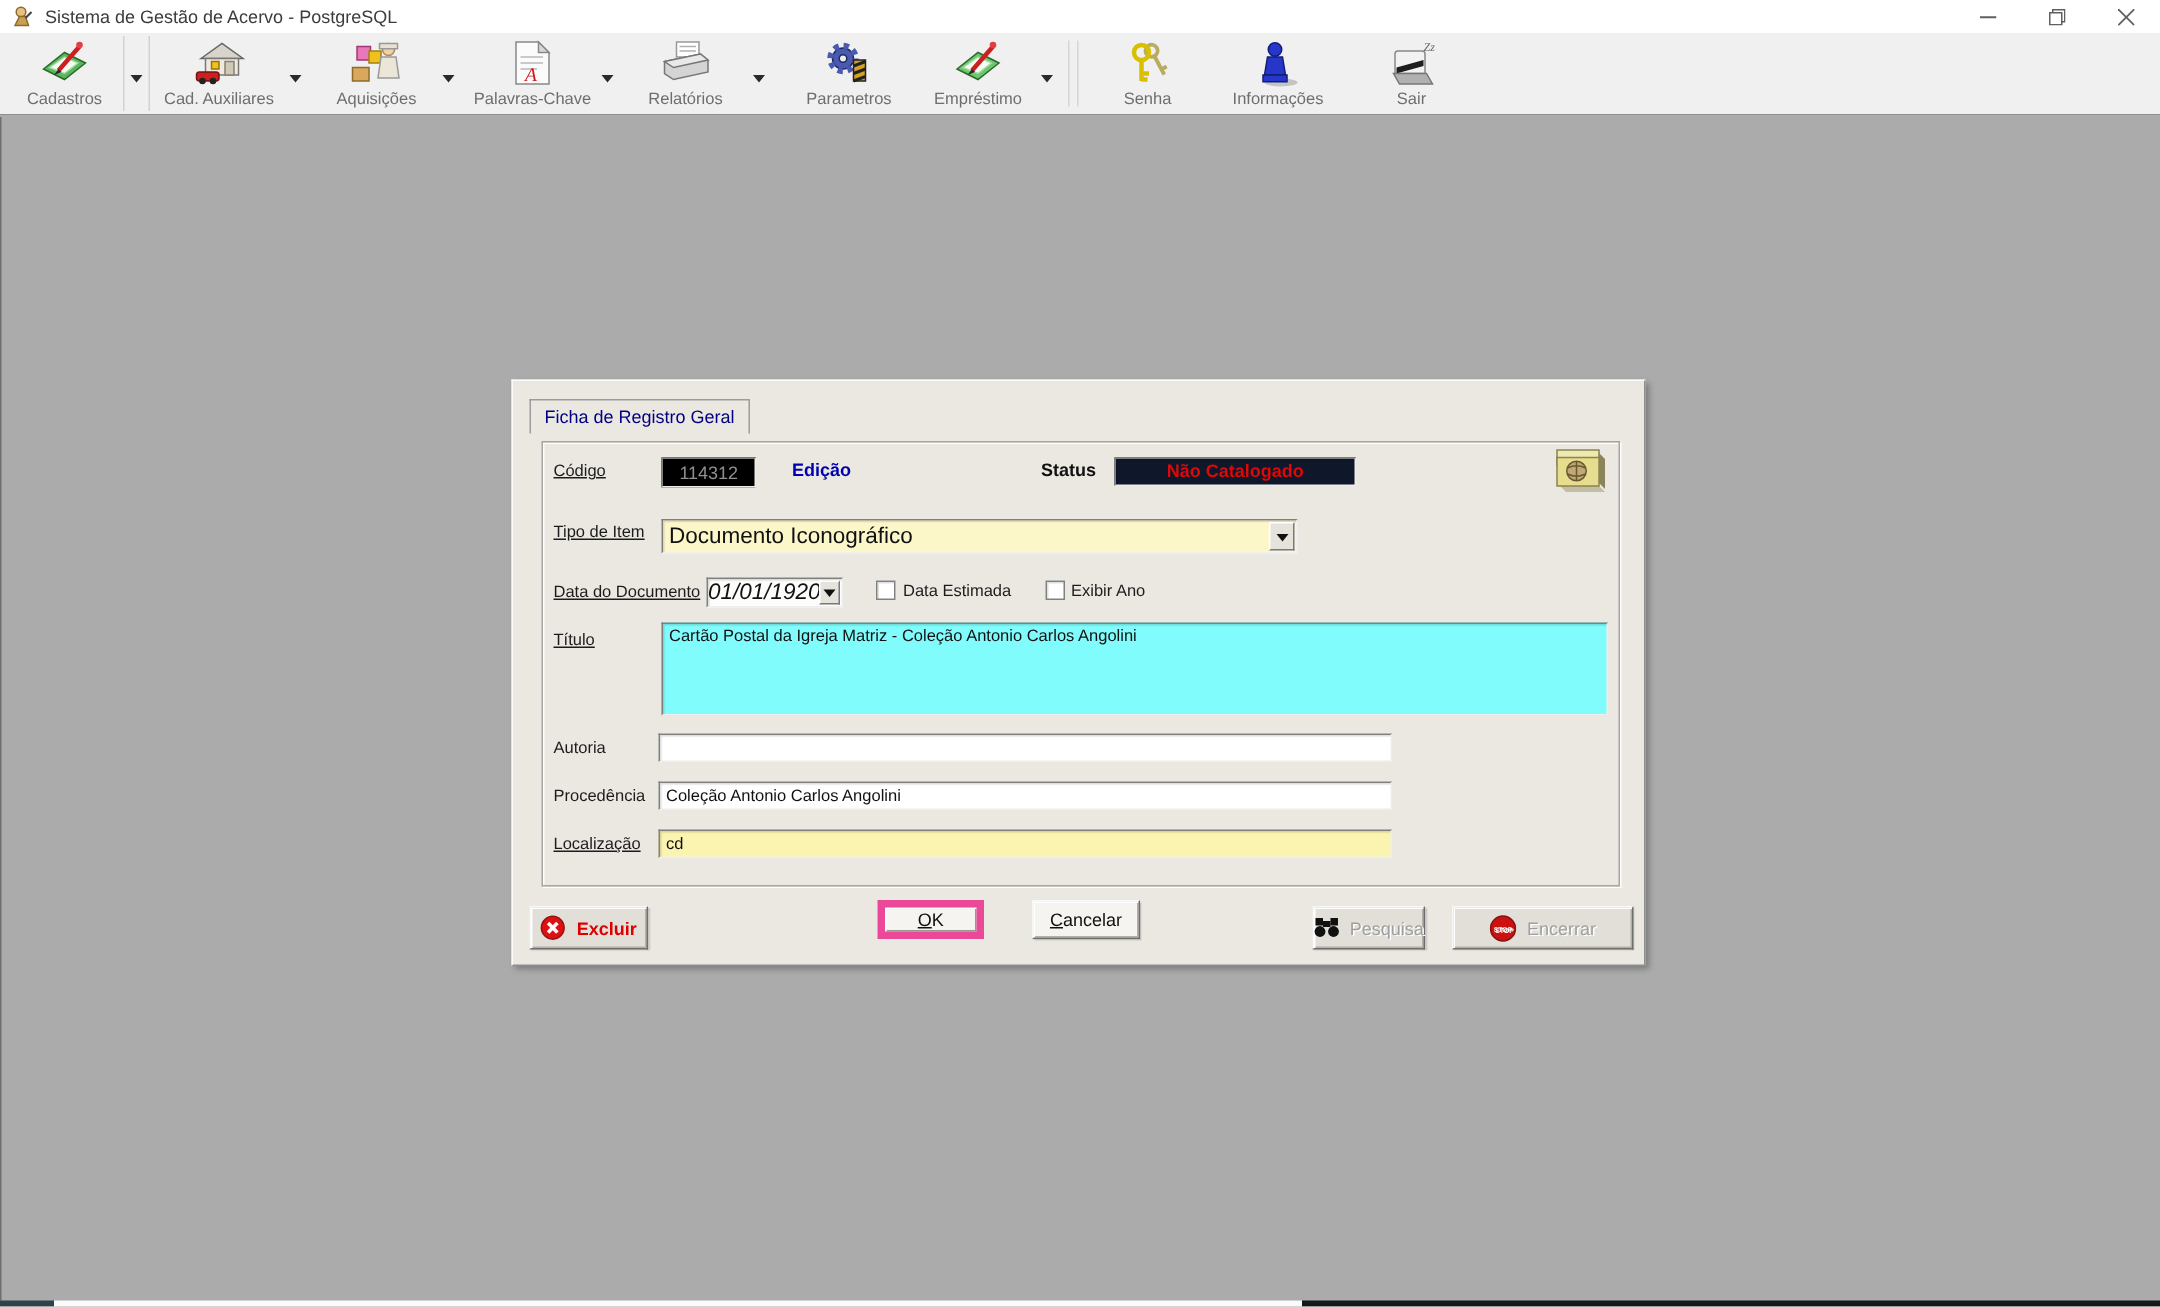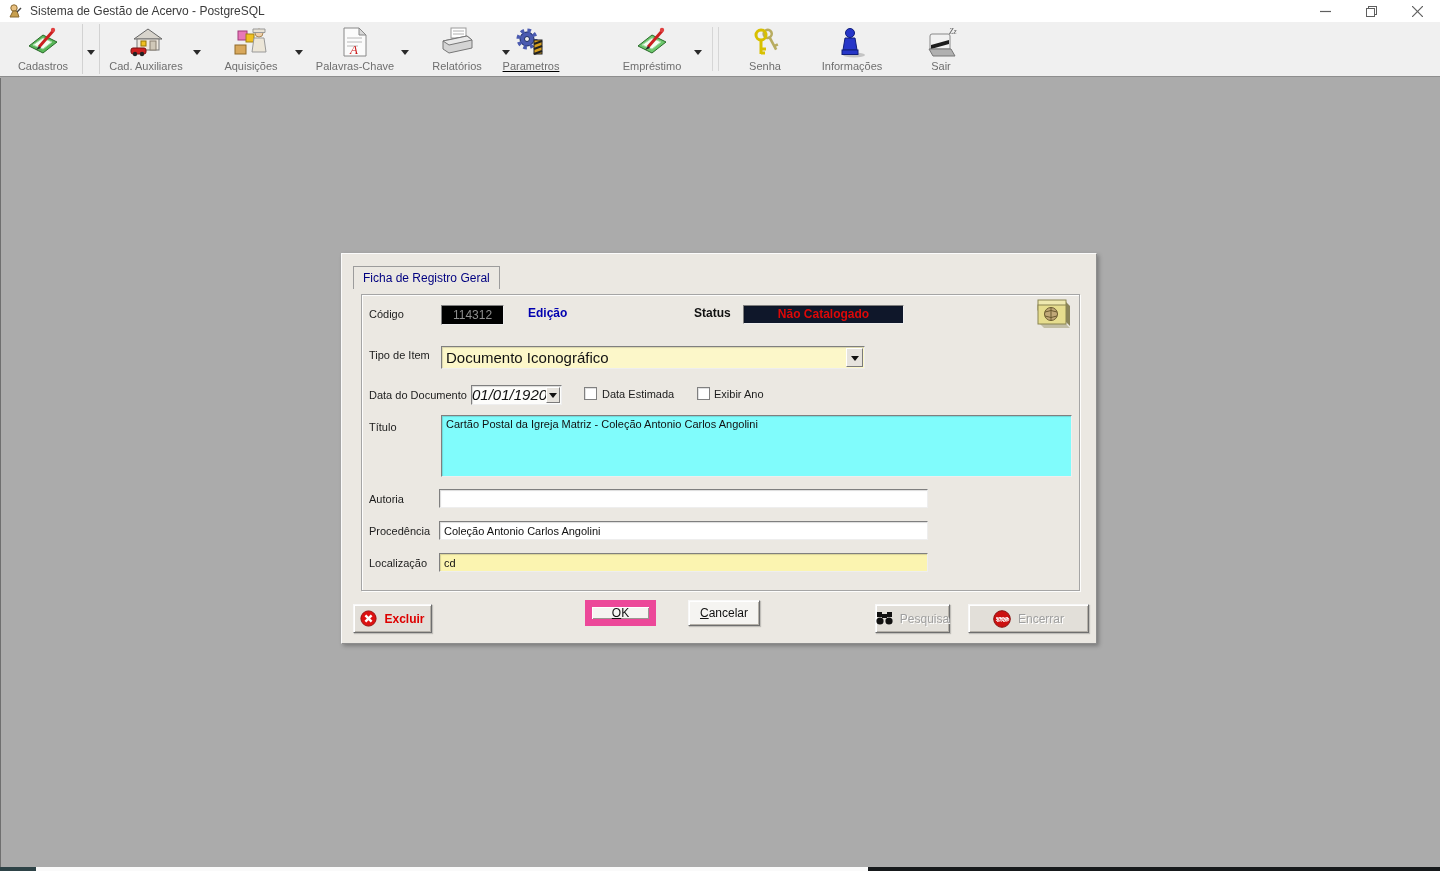--- a/index.html
+++ b/index.html
@@ -38,21 +38,21 @@
     background:#ebe8e2; border:1px solid; border-color:#fbfbfb #8d8d8d #8d8d8d #fbfbfb;
     box-shadow:2px 2px 4px rgba(0,0,0,.28); }
   #tab { position:absolute; left:11px; top:12px; height:23px; padding:4px 9px 0 9px;
     font-size:12px; color:#000080; border:1px solid #9c9c9c; border-bottom:none;
     background:#ebe8e2; }
   #groupbox { position:absolute; left:19px; top:40px; width:719px; height:297px;
     border:1px solid #a5a5a5;
     box-shadow:inset 1px 1px 0 rgba(255,255,255,.9), 1px 1px 0 rgba(255,255,255,.9); }
 
   .lbl { position:absolute; font-size:11px; color:#1c1c1c; white-space:nowrap; }
-  .u-label { }
+  .u-label { text-decoration:underline; }
   .b-label { font-weight:bold; font-size:12px; }
 
   .sunken { border:1px solid; border-color:#7f7f7f #eeeeee #eeeeee #7f7f7f;
     box-shadow:inset 1px 1px 1px rgba(0,0,0,.14); }
 
   #codigo-box { position:absolute; left:99px; top:51px; width:63px; height:20px;
     background:#000000; text-align:center; line-height:18px; font-size:12px; color:#8f8f8f; }
   #edicao { position:absolute; left:186px; top:52px; color:#0000b0; }
   #status-lbl { position:absolute; left:352px; top:52px; color:#111; }
   #status-box { position:absolute; left:401px; top:51px; width:161px; height:19px;
@@ -85,21 +85,21 @@
     background:#fff; font-family:"Liberation Sans",sans-serif; font-size:11px;
     color:#111; padding:0 4px; outline:none; }
 
   
   .btn { position:absolute; display:flex; align-items:center; justify-content:center;
     font-size:12px; cursor:pointer; background:#e2dfd9;
     border:1px solid; border-color:#f8f8f8 #6e6e6e #6e6e6e #f8f8f8;
     box-shadow:inset 1px 1px 0 #ffffff, inset -1px -1px 0 #b4b0a8, 1px 1px 1px rgba(0,0,0,.18); }
   .btn .ic { margin-right:7px; display:flex; }
   .btn-light { background:#f5f4f1; }
-  .btn-default { border:7px solid #ec4899;
+  .btn-default { border:5px solid #ec4899;
     box-shadow:inset 1px 1px 0 #ffffff, inset -1px -1px 0 #9a9690; }
   .btn-disabled { color:#9f9f9f; text-shadow:1px 1px 0 #ffffff; cursor:default; }
   #btn-excluir { left:11px; top:350px; width:79px; height:29px;
     color:#dd0000; font-weight:bold; }
   #btn-ok { left:243px; top:346px; width:71px; height:26px; color:#111; }
   #btn-cancelar { left:346px; top:346px; width:72px; height:26px; color:#111; }
   #btn-pesquisa { left:533px; top:350px; width:75px; height:29px; }
   #btn-encerrar { left:626px; top:350px; width:121px; height:29px; }
   .mn { text-decoration:underline; }
 
@@ -221,21 +221,21 @@
           <polygon points="4,15 28,10 33,14 33,22 10,27 4,23" fill="#d4d4d4" stroke="#777"></polygon>
           <polygon points="4,15 28,10 33,14 10,19" fill="#e9e9e9" stroke="#777"></polygon>
         </svg>
       </span>
       <span class="tb-label">Relatórios</span>
     </div>
     <div class="tb-drop" style="left:497px;">
         <span class="caret"></span>
       </div>
 
-    <div class="tb-item" style="left:491px;width:80px;text-decoration:underline;">
+    <div class="tb-item" style="left:526px;width:80px;">
       <span class="tb-ico">
         <svg width="34" height="32">
           <circle cx="13" cy="13" r="7" fill="#4a5ab0" stroke="#1a2a60"></circle>
           <circle cx="13" cy="13" r="8.5" fill="none" stroke="#4a5ab0" stroke-width="4" stroke-dasharray="3.5 3.2"></circle>
           <circle cx="13" cy="13" r="2.5" fill="#eeeeee" stroke="#1a2a60"></circle>
           <rect x="20" y="14" width="8" height="14" fill="#d8a020" stroke="#222"></rect>
           <line x1="20" y1="18" x2="28" y2="15" stroke="#222" stroke-width="2"></line>
           <line x1="20" y1="23" x2="28" y2="20" stroke="#222" stroke-width="2"></line>
           <line x1="20" y1="28" x2="28" y2="25" stroke="#222" stroke-width="2"></line>
         </svg>

